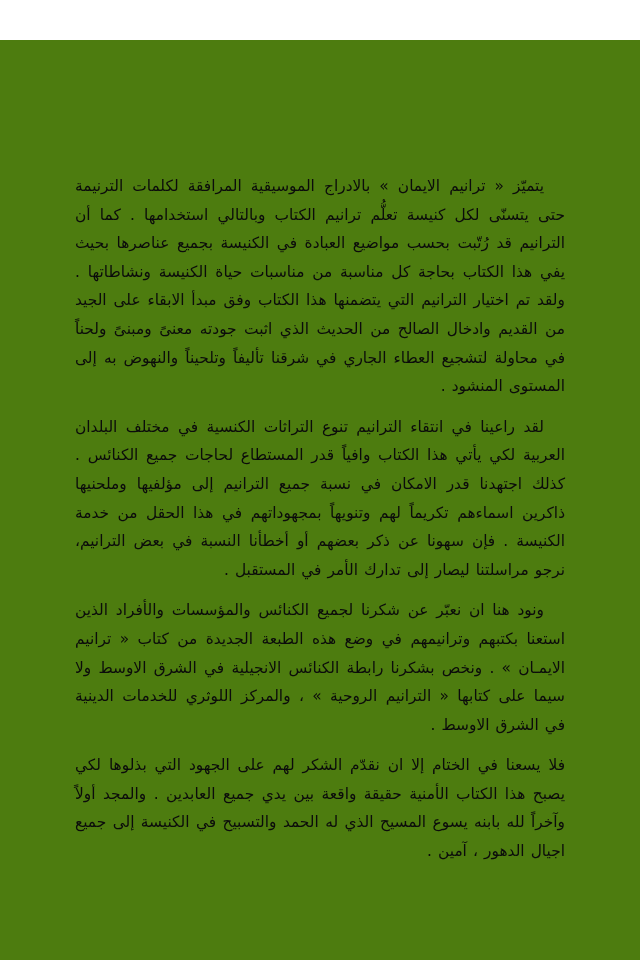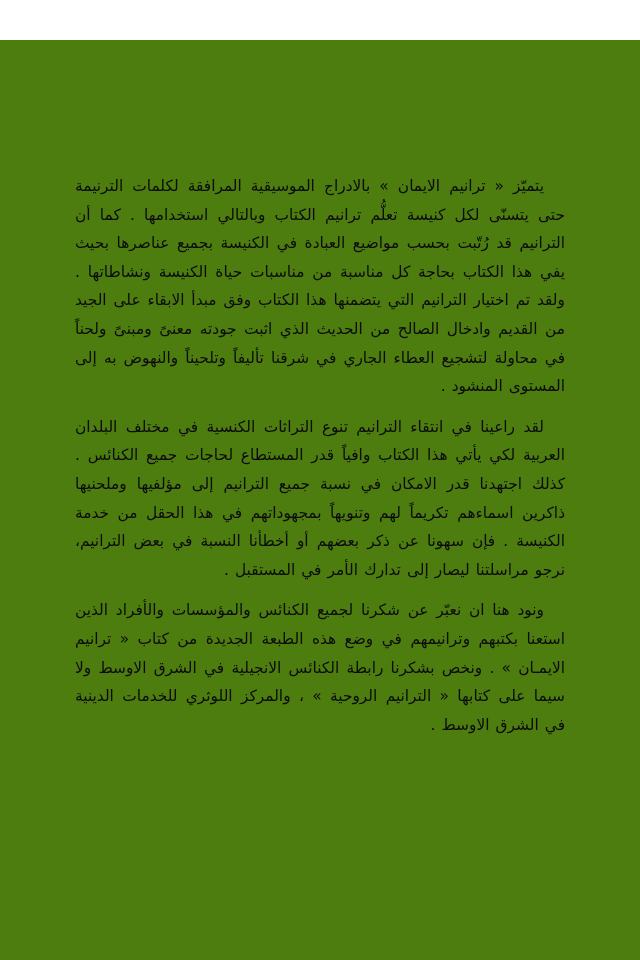--- a/index.html
+++ b/index.html
@@ -54,16 +54,17 @@
 
   <div class="body-copy">
 
     <p class="para">يتميّز « ترانيم الايمان » بالادراج الموسيقية المرافقة لكلمات الترنيمة حتى يتسنّى لكل كنيسة تعلُّم ترانيم الكتاب وبالتالي استخدامها . كما أن الترانيم قد رُتّبت بحسب مواضيع العبادة في الكنيسة بجميع عناصرها بحيث يفي هذا الكتاب بحاجة كل مناسبة من مناسبات حياة الكنيسة ونشاطاتها . ولقد تم اختيار الترانيم التي يتضمنها هذا الكتاب وفق مبدأ الابقاء على الجيد من القديم وادخال الصالح من الحديث الذي اثبت جودته معنىً ومبنىً ولحناً في محاولة لتشجيع العطاء الجاري في شرقنا تأليفاً وتلحيناً والنهوض به إلى المستوى المنشود .</p>
 
     <p class="para">لقد راعينا في انتقاء الترانيم تنوع التراثات الكنسية في مختلف البلدان العربية لكي يأتي هذا الكتاب وافياً قدر المستطاع لحاجات جميع الكنائس . كذلك اجتهدنا قدر الامكان في نسبة جميع الترانيم إلى مؤلفيها وملحنيها ذاكرين اسماءهم تكريماً لهم وتنويهاً بمجهوداتهم في هذا الحقل من خدمة الكنيسة . فإن سهونا عن ذكر بعضهم أو أخطأنا النسبة في بعض الترانيم، نرجو مراسلتنا ليصار إلى تدارك الأمر في المستقبل .</p>
 
     <p class="para">ونود هنا ان نعبّر عن شكرنا لجميع الكنائس والمؤسسات والأفراد الذين استعنا بكتبهم وترانيمهم في وضع هذه الطبعة الجديدة من كتاب « ترانيم الايمـان » . ونخص بشكرنا رابطة الكنائس الانجيلية في الشرق الاوسط ولا سيما على كتابها « الترانيم الروحية » ، والمركز اللوثري للخدمات الدينية في الشرق الاوسط .</p>
 
 
+    <p class="para no-indent">فلا يسعنا في الختام إلا ان نقدّم الشكر لهم على الجهود التي بذلوها لكي يصبح هذا الكتاب الأمنية حقيقة واقعة بين يدي جميع العابدين . والمجد أولاً وآخراً لله بابنه يسوع المسيح الذي له الحمد والتسبيح في الكنيسة إلى جميع اجيال الدهور ، آمين .</p>
 
   </div>
 
 </div>
 
 </body></html>

